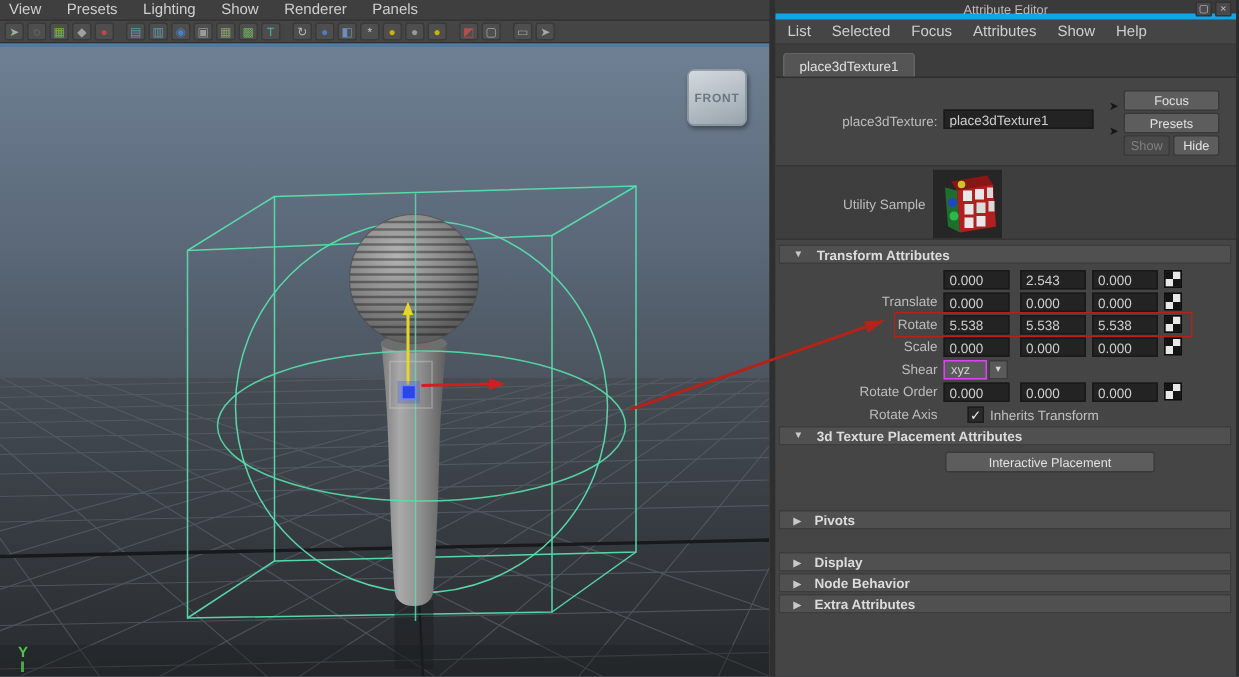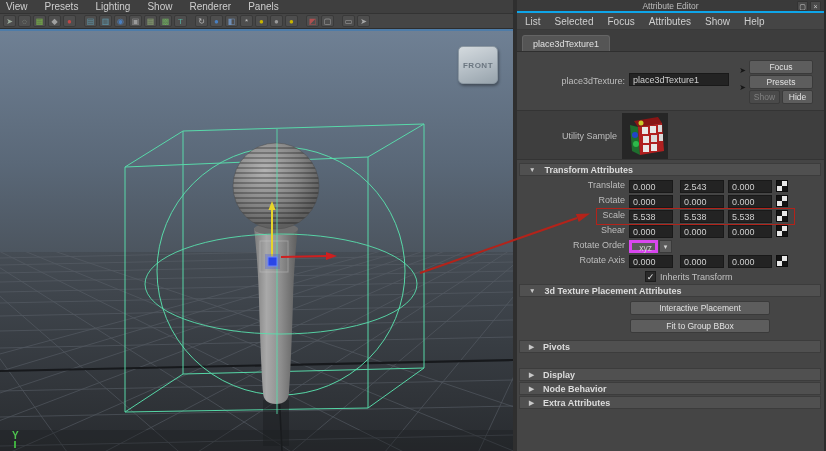--- a/index.html
+++ b/index.html
@@ -27,21 +27,21 @@
     display:flex; align-items:center; justify-content:center;
     font-size:8px; font-weight:bold; color:#6b7680; letter-spacing:.5px; }
 
   #axis-indicator { position:absolute; left:12px; bottom:3px; color:#4fc44f; font-size:10px;
     font-weight:bold; }
   #axis-indicator::after { content:""; display:block; width:2px; height:7px; background:#3fae3f; margin:0 auto; }
 
   
   #ae-panel { position:absolute; left:513px; top:0; width:313px; height:451px;
     background:#454545; border-left:4px solid #2f2f2f; border-right:2px solid #2c2c2c; }
-  .ae-titlebar { position:relative; height:13px; background:#3a3a3a; border-bottom:2px solid #0ea5e9;
+  .ae-titlebar { position:relative; height:13px; background:#3a3a3a; border-bottom:4px solid #0ea5e9;
     text-align:center; font-size:8.5px; color:#bdbdbd; line-height:13px; }
   .ae-winbtns { position:absolute; right:3px; top:1px; display:flex; gap:2px; }
   .ae-winbtn { width:11px; height:10px; background:#4a4a4a; border:1px solid #333; color:#c9c9c9;
     font-size:7px; line-height:9px; text-align:center; border-radius:1px; }
   .ae-menubar { height:17px; background:#454545; border-bottom:1px solid #393939; display:flex;
     align-items:center; gap:14px; padding-left:8px; font-size:10px; color:#cfcfcf; }
   .ae-tabrow { height:22px; background:#3d3d3d; border-bottom:1px solid #2f2f2f; position:relative; }
   .ae-tab { position:absolute; left:5px; bottom:0; padding:3px 10px 2px; background:#555;
     border:1px solid #646464; border-bottom:none; border-radius:3px 3px 0 0; font-size:9px; color:#e0e0e0; }
 
@@ -62,26 +62,26 @@
 
   .sample-band { position:absolute; left:0; right:0; top:58px; height:50px; background:#3e3e3e;
     border-top:1px solid #343434; border-bottom:1px solid #343434; }
 
   .section-bar { position:absolute; left:2px; right:3px; height:13px; background:#505050;
     border:1px solid #3c3c3c; display:flex; align-items:center; gap:9px; padding-left:9px;
     font-size:9px; font-weight:bold; color:#dcdcdc; }
   .tri { font-size:6.5px; color:#c9c9c9; }
 
   .attr-row { position:absolute; left:0; right:0; height:14px; }
-  .attr-row .lbl { left:0; top:0; width:108px; }
+  .attr-row .lbl { left:0; top:16px; width:108px; }
   .scale-highlight { position:absolute; left:79px; top:156px; width:199px; height:17px;
     border:1px solid #b3231a; pointer-events:none; }
 
   .ddl { position:absolute; left:112px; top:0; width:29px; height:13px; background:#5a5a5a;
-    border:3px solid #d946ef; color:#d5d5d5; font-size:8.5px; line-height:11px; padding-left:4px;text-align:center; }
+    border:1px solid #d946ef; color:#d5d5d5; font-size:8.5px; line-height:11px; padding-left:4px; }
   .ddl-btn { position:absolute; left:142px; top:0; width:13px; height:13px; background:#5a5a5a;
     border:1px solid #3a3a3a; color:#d5d5d5; font-size:7px; line-height:11px; text-align:center; }
 
   .chk { position:absolute; left:128px; top:1px; width:11px; height:11px; background:#2a2a2a;
     border:1px solid #1c1c1c; color:#e8e8e8; font-size:9px; line-height:10px; text-align:center; }
 
   #annotation-overlay { position:absolute; left:0; top:0; width:826px; height:451px;
     pointer-events:none; z-index:50; }
 </style>
 </head>
@@ -354,21 +354,20 @@
       <div class="attr-row" style="top:218px;">
         <span class="chk">✓</span>
         <span style="position:absolute;left:143px;top:2px;">Inherits Transform</span>
       </div>
 
       <div class="section-bar" style="top:232px;">
         <span class="tri">▼</span>
         <span>3d Texture Placement Attributes</span>
       </div>
       <span class="btn" style="left:113px;top:249px;width:140px;">Interactive Placement</span>
-      <span class="btn" style="left:113px;top:267px;width:140px;">Fit to Group BBox</span>
 
       <div class="section-bar" style="top:288px;">
         <span class="tri">▶</span>
         <span>Pivots</span>
       </div>
       <div class="section-bar" style="top:316px;">
         <span class="tri">▶</span>
         <span>Display</span>
       </div>
       <div class="section-bar" style="top:330px;">

